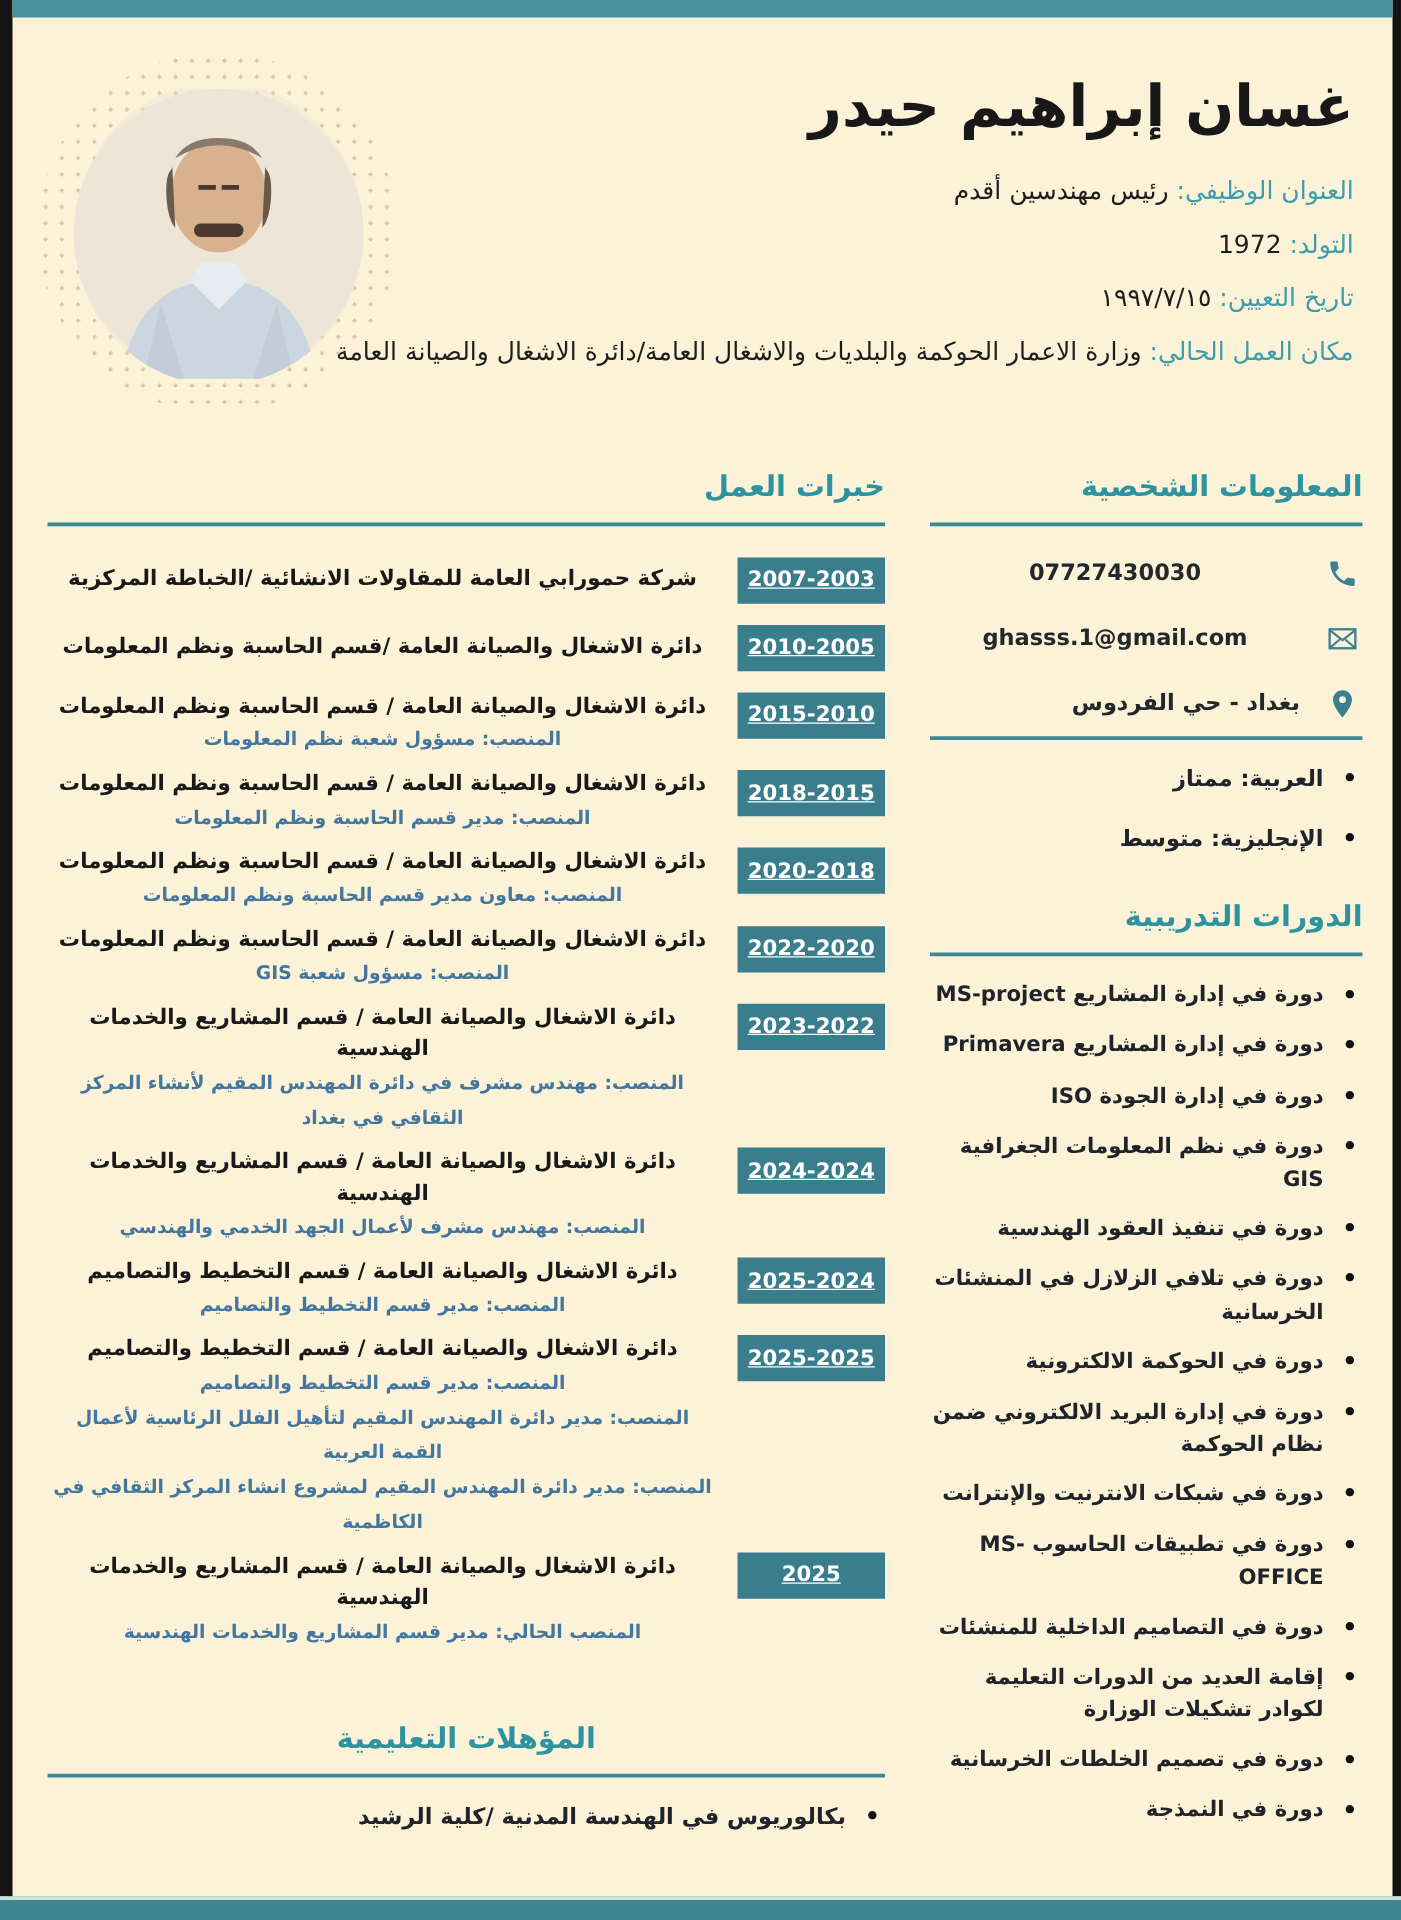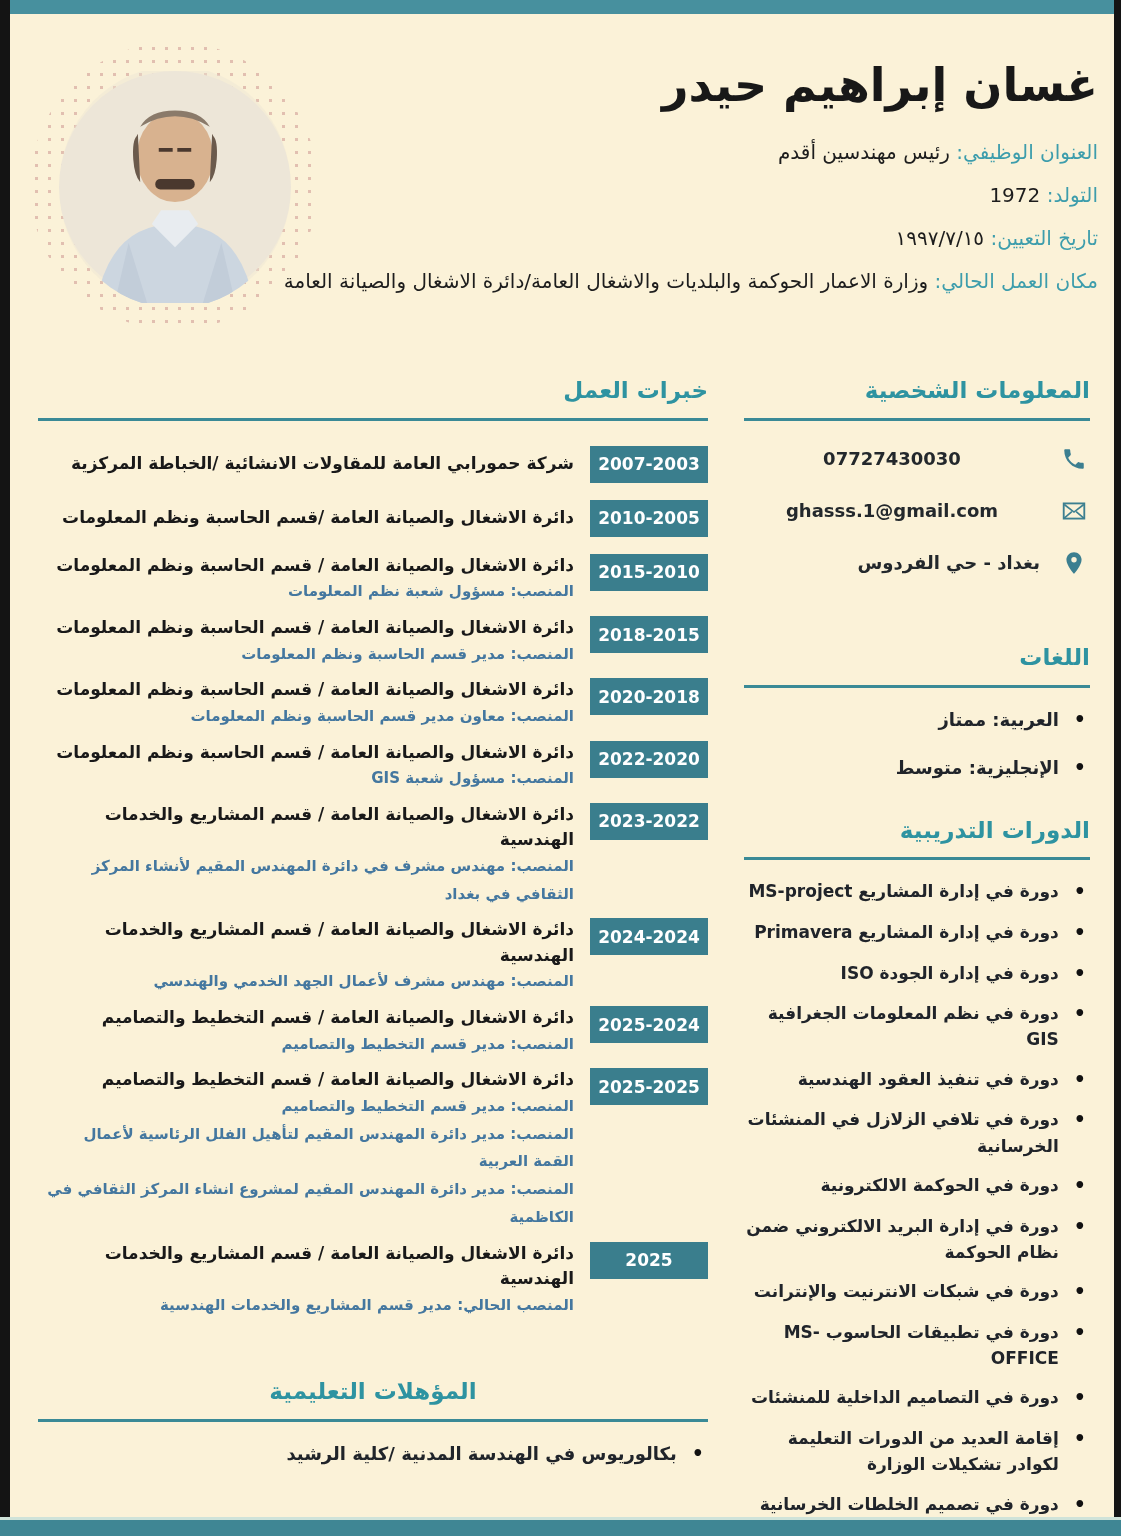--- a/index.html
+++ b/index.html
@@ -2,21 +2,21 @@
 <html lang="ar"><head>
 <meta charset="utf-8">
 <style>
   html,body { margin:0; padding:0; background:#141414; font-family:"DejaVu Sans", sans-serif; }
   .page { position:relative; width:1121px; height:1536px; background:#141414; overflow:hidden; margin:0 auto; }
   .paper { position:absolute; left:10px; top:0; right:7px; bottom:0; background:#fbf2d8; }
   .strip-top { height:14px; background:#47909e; }
   .strip-bottom { position:absolute; left:-10px; right:-7px; bottom:0; height:16px; background:#3f8694; border-top:3px solid #cfe3d9; }
 
   
-  .header { position:relative; direction:rtl; padding:38px 16px 8px 24px; min-height:300px; }
+  .header { position:relative; direction:rtl; padding:38px 31px 8px 24px; min-height:300px; }
   .name { font-size:46px; font-weight:bold; color:#181818; text-align:right; letter-spacing:0; line-height:1.1; margin:8px 0 26px 0; }
   .h-field { text-align:right; font-size:20px; font-weight:normal; margin:13px 0; line-height:1.5; position:relative; z-index:2; }
   .h-field .lbl { color:#3d9dac; }
   .h-field .val { color:#1d1d1d; }
 
   .halo { position:absolute; left:20px; top:28px; width:288px; height:288px; border-radius:50%;
           background-image:radial-gradient(rgba(205,150,145,.55) 1.6px, rgba(0,0,0,0) 1.7px);
           background-size:13px 13px; z-index:1; }
   .photo { position:absolute; left:49px; top:52px; width:232px; height:242px; border-radius:50%;
            overflow:hidden; z-index:2; }
@@ -45,22 +45,22 @@
   .edu-list li, .skill-list li { font-size:18px; margin-bottom:15px; }
 
   .gap-lang { margin-top:66px; }
   .gap-course { margin-top:34px; }
 
   
   .exp-list { margin-top:24px; }
   .entry { display:flex; gap:16px; align-items:flex-start; margin-bottom:9px; }
   .entry.single { align-items:center; margin-bottom:16px; }
   .badge { flex:none; width:118px; min-height:37px; background:#3a7e8d; color:#fff; font-weight:bold; font-size:17px;
-           display:flex; align-items:center; justify-content:center; direction:ltr; margin-top:1px; }
-  .etext { flex:1; min-width:0; text-align:right; }
+           display:flex; align-items:center; justify-content:center; direction:ltr; margin-top:1px;text-decoration:underline; }
+  .etext { flex:1; min-width:0; text-align:center; }
   .org { font-size:17px; font-weight:bold; color:#191919; line-height:1.5; }
   .pos { font-size:15px; font-weight:bold; color:#44779f; line-height:1.85; }
   .gap-edu { margin-top:58px;text-align:center; }
 </style>
 </head>
 <body>
 
 <div class="page">
   <div class="paper">
     <div class="strip-top"></div>
@@ -118,21 +118,20 @@
             <div class="pinfo-row">
               <span class="icn">
                 <svg viewBox="0 0 24 24">
                   <path d="M12 2c-3.87 0-7 3.13-7 7 0 5.25 7 13 7 13s7-7.75 7-13c0-3.87-3.13-7-7-7zm0 9.5a2.5 2.5 0 1 1 0-5 2.5 2.5 0 0 1 0 5z" fill="#3c7f90"></path>
                 </svg>
               </span>
               <div class="pinfo-val ar">بغداد - حي الفردوس</div>
             </div>
           </div>
 
-        <div class="sec-title gap-lang">اللغات</div>
         <div class="rule"></div>
         <ul class="blist lang-list" id="lang-list">
             <li>
               <span class="dot">•</span>
               <span class="txt">العربية: ممتاز</span>
             </li>
             <li>
               <span class="dot">•</span>
               <span class="txt">الإنجليزية: متوسط</span>
             </li>

